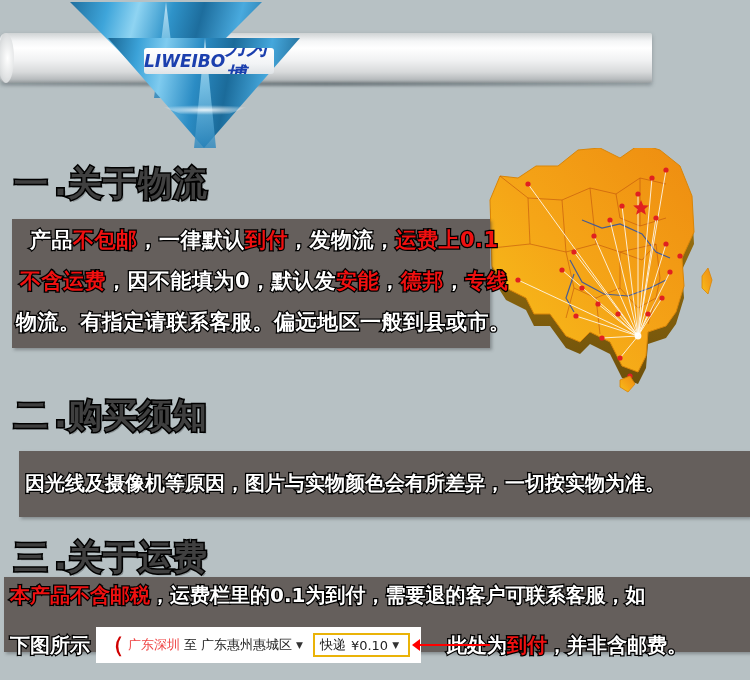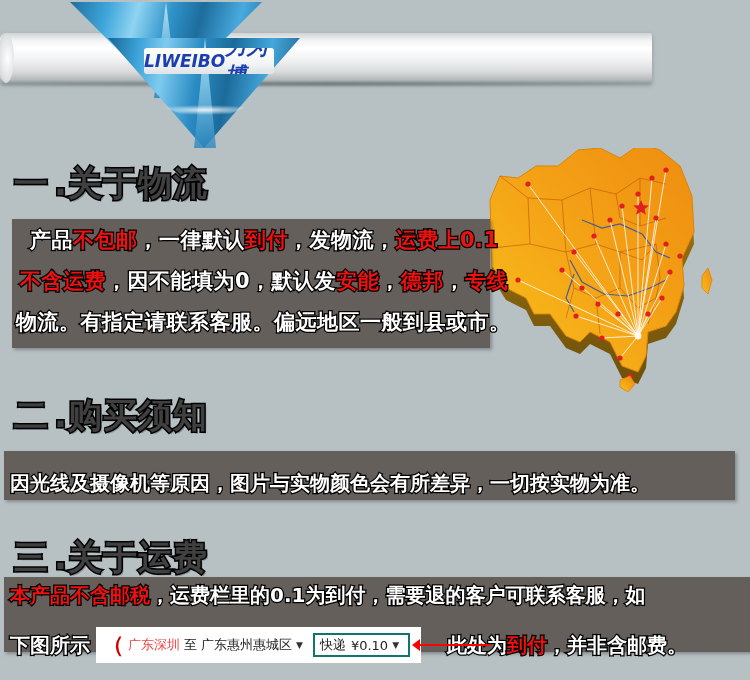--- a/index.html
+++ b/index.html
@@ -114,21 +114,21 @@
   .red{color:#f01010;}
 
   
   #panel1{left:12px;top:219px;width:478px;height:129px;}
   #panel1 .panel-line{font-size:21px;letter-spacing:.5px;}
   #p1l1{top:7px;padding-left:18px;}
   #p1l2{top:48px;padding-left:8px;}
   #p1l3{top:89px;padding-left:4px;}
 
   
-  #panel2{left:4px;top:451px;width:731px;height:49px;}
+  #panel2{left:19px;top:451px;width:731px;height:66px;}
   #panel2 .panel-line{font-size:20px;top:19px;padding-left:6px;letter-spacing:0px;}
 
   
   #panel3{left:4px;top:577px;width:731px;height:75px;padding-left:28px;}
   #panel3 .panel-line{font-size:20px;letter-spacing:0px;}
   #p3l1{top:5px;padding-left:6px;}
 
   
   .ship-row{position:absolute;left:6px;top:42px;display:flex;align-items:center;margin-top:8px;}
   .ship-prefix{
@@ -142,21 +142,21 @@
     width:325px;height:36px;background:#ffffff;
     display:flex;align-items:center;
     font-family:"DejaVu Sans","Liberation Sans",sans-serif;
   }
   .paren{color:#d00000;font-size:22px;font-weight:bold;margin:0 4px 0 6px;line-height:1;}
   .ship-from{font-size:13px;color:#ef4444;white-space:nowrap;}
   .ship-to{font-size:13px;color:#222;white-space:nowrap;margin-left:4px;}
   .caret{font-size:9px;color:#333;margin:0 4px;}
   .fee-box{
     position:relative;margin-left:6px;
-    border:2px solid #0f766e;padding:1px 5px;
+    border:2px solid #eab308;padding:1px 5px;
     display:flex;align-items:center;
   }
   .fee-text{font-size:13px;color:#222;white-space:nowrap;}
   .arrow-wrap{position:relative;margin-left:2px;width:78px;height:14px;}
   .arrow-line{position:absolute;left:6px;top:6px;width:72px;height:2px;background:#ff0000;}
   .arrow-head{
     position:absolute;left:0;top:1px;width:0;height:0;
     border-top:6px solid transparent;border-bottom:6px solid transparent;
     border-right:8px solid #ff0000;
   }

